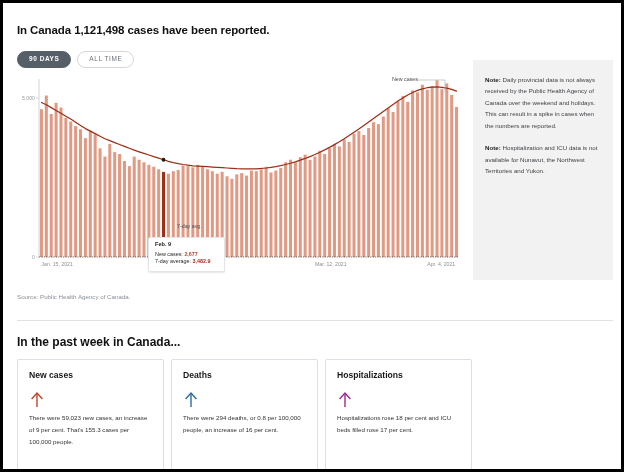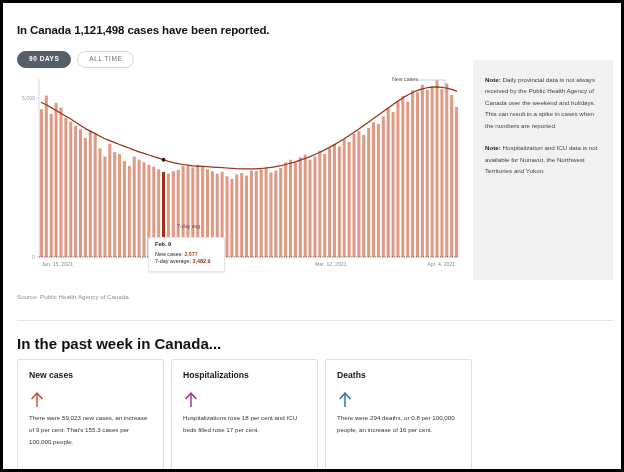--- a/index.html
+++ b/index.html
@@ -167,21 +167,21 @@
     width: 596px;
     height: 1px;
     background: #e0e2e5;
   }
 
   
   .week-head {
     position: absolute;
     left: 14px;
     top: 320px;
-    font-size: 15px;
+    font-size: 12px;
     font-weight: bold;
     color: #111111;
   }
 
   
   .cards {
     position: absolute;
     left: 14px;
     top: 344px;
     width: 600px;
@@ -361,37 +361,37 @@
         <svg width="16" height="18" viewBox="0 0 16 18">
           <line x1="8" y1="17" x2="8" y2="3" stroke="#c0462a" stroke-width="1.4"></line>
           <polyline points="2.6,9 8,3 13.4,9" fill="none" stroke="#c0462a" stroke-width="1.4"></polyline>
         </svg>
       </div>
       <div class="card-body">There were 59,023 new cases, an increase of 9 per cent. That's 155.3 cases per 100,000 people.</div>
     </div>
 
 
     <div class="card">
+      <div class="card-title">Deaths</div>
+      <div class="arrow-wrap">
+        <svg width="16" height="18" viewBox="0 0 16 18">
+          <line x1="8" y1="17" x2="8" y2="3" stroke="#2b6ca3" stroke-width="1.4"></line>
+          <polyline points="2.6,9 8,3 13.4,9" fill="none" stroke="#2b6ca3" stroke-width="1.4"></polyline>
+        </svg>
+      </div>
+      <div class="card-body">There were 294 deaths, or 0.8 per 100,000 people, an increase of 16 per cent.</div>
+    </div>
+
+    <div class="card">
       <div class="card-title">Hospitalizations</div>
       <div class="arrow-wrap">
         <svg width="16" height="18" viewBox="0 0 16 18">
           <line x1="8" y1="17" x2="8" y2="3" stroke="#9c2a8f" stroke-width="1.4"></line>
           <polyline points="2.6,9 8,3 13.4,9" fill="none" stroke="#9c2a8f" stroke-width="1.4"></polyline>
         </svg>
       </div>
       <div class="card-body">Hospitalizations rose 18 per cent and ICU beds filled rose 17 per cent.</div>
     </div>
 
-    <div class="card">
-      <div class="card-title">Deaths</div>
-      <div class="arrow-wrap">
-        <svg width="16" height="18" viewBox="0 0 16 18">
-          <line x1="8" y1="17" x2="8" y2="3" stroke="#2b6ca3" stroke-width="1.4"></line>
-          <polyline points="2.6,9 8,3 13.4,9" fill="none" stroke="#2b6ca3" stroke-width="1.4"></polyline>
-        </svg>
-      </div>
-      <div class="card-body">There were 294 deaths, or 0.8 per 100,000 people, an increase of 16 per cent.</div>
-    </div>
-
   </div>
 
 </div>
 </div>
 
 </body></html>

